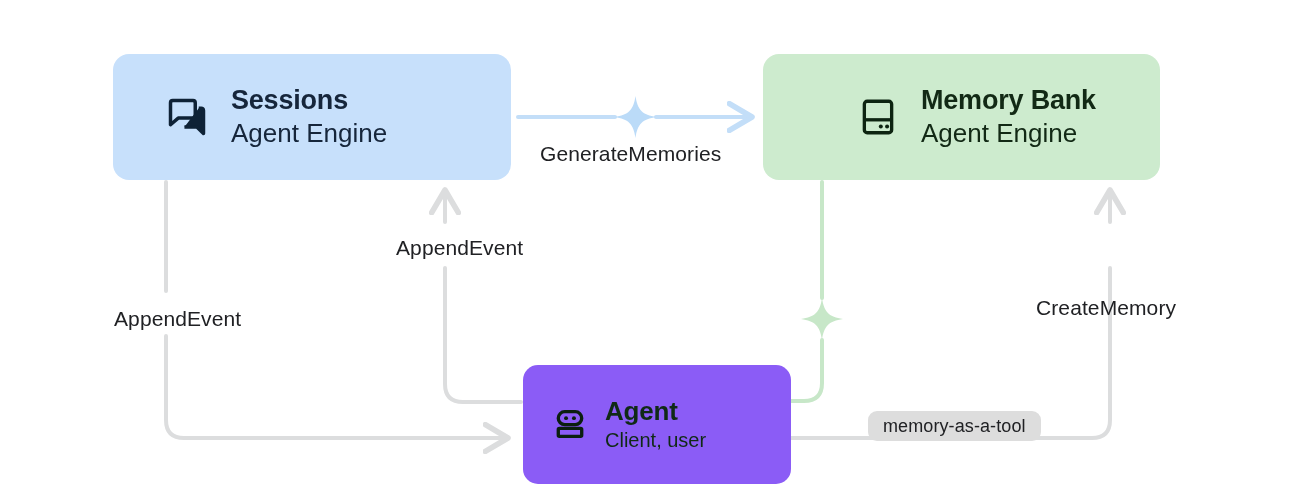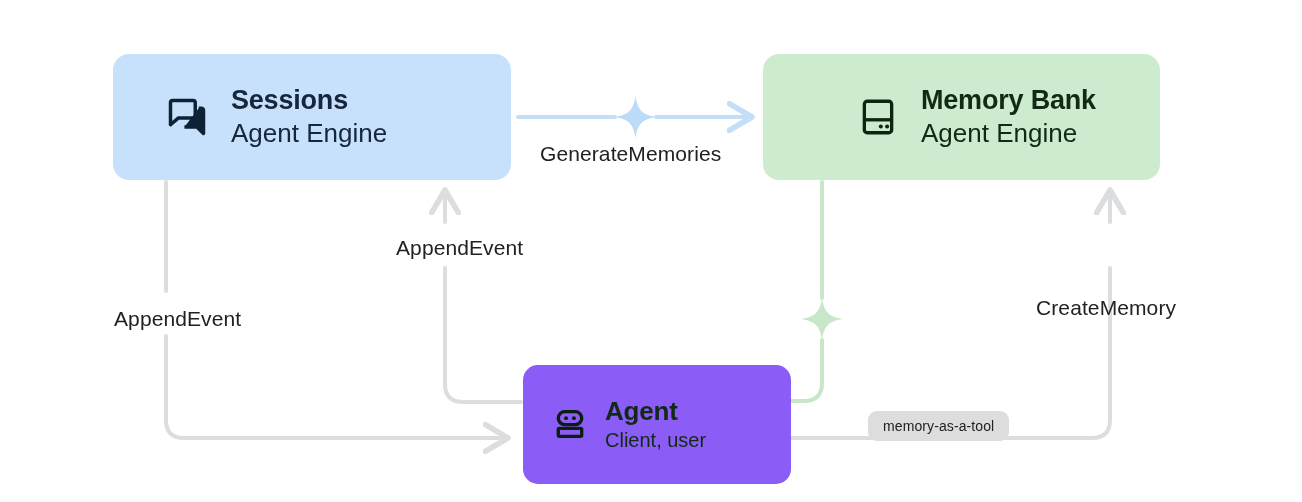--- a/index.html
+++ b/index.html
@@ -120,21 +120,21 @@
   .badge-pill {
     position: absolute;
     left: 868px;
     top: 411px;
     height: 30px;
     padding: 0 15px;
     display: flex;
     align-items: center;
     background: #DDDDDD;
     border-radius: 9px;
-    font-size: 14px;
+    font-size: 18px;
     color: #202124;
     letter-spacing: 0.1px;
     white-space: nowrap;
   }
 </style>
 </head>
 <body>
 
 <div id="diagram-root">
 

